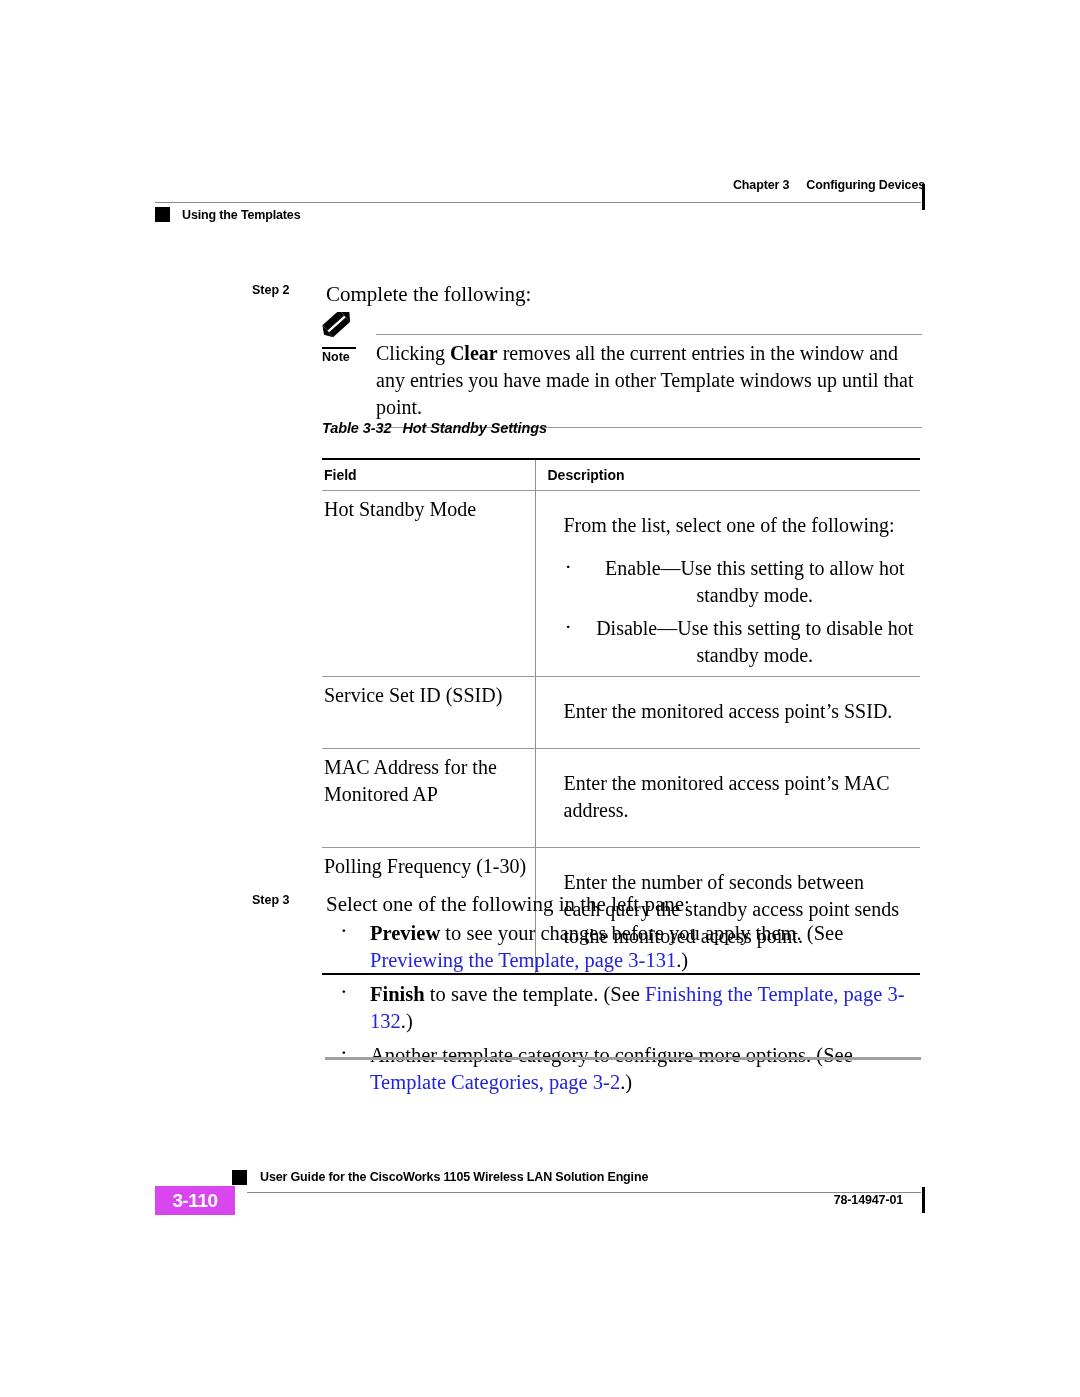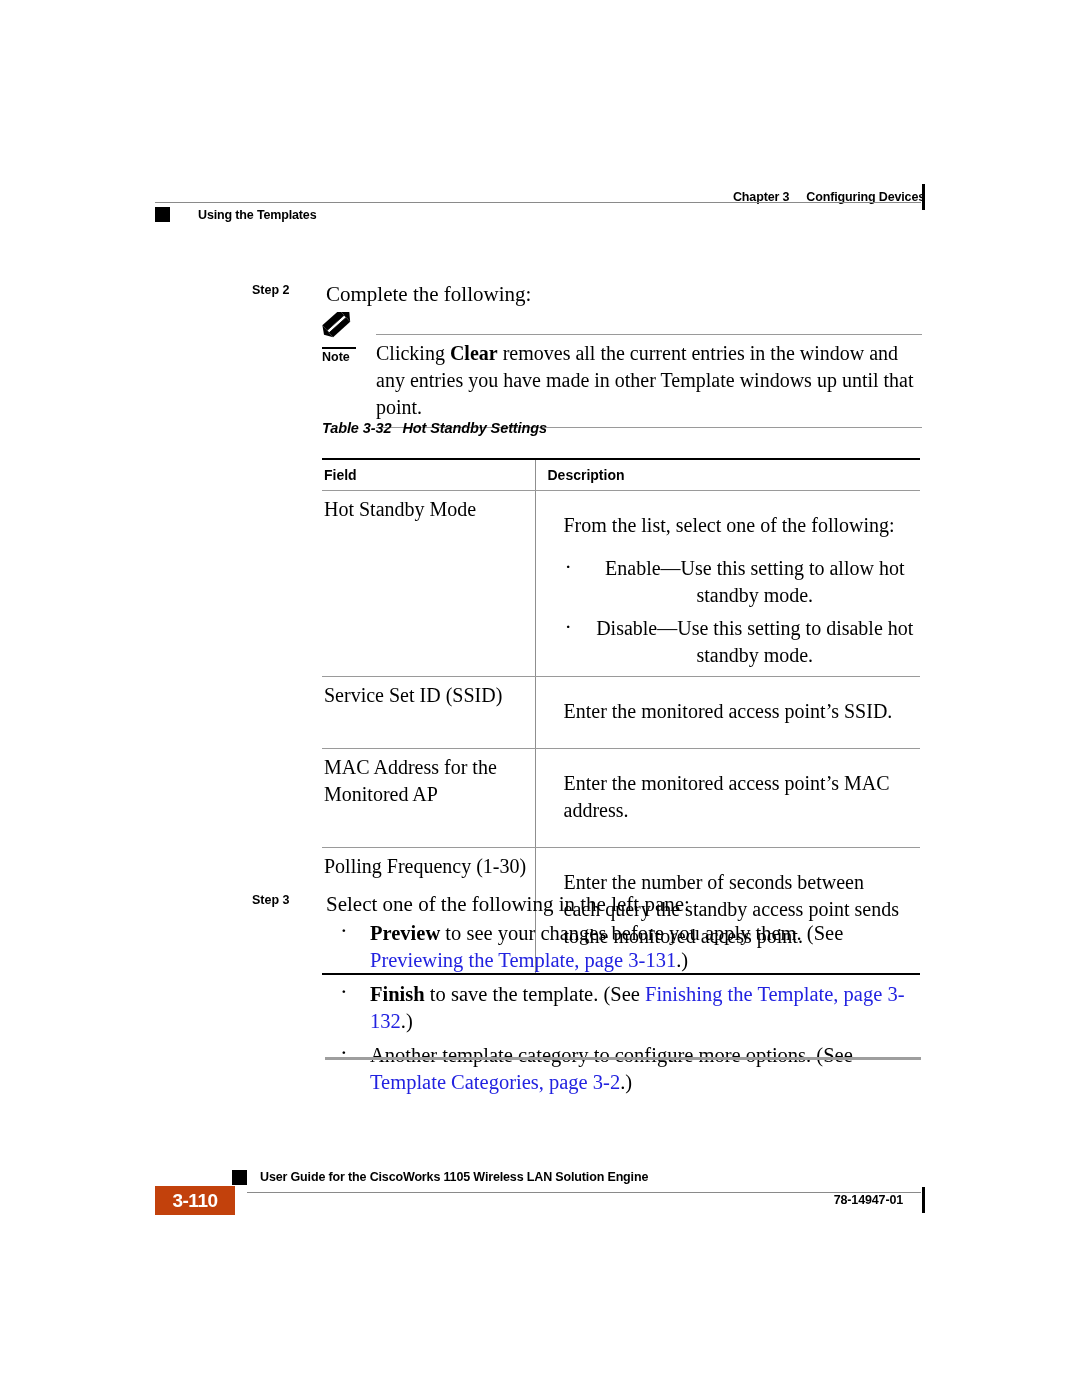--- a/index.html
+++ b/index.html
@@ -27,21 +27,21 @@
   .running-head {
     position: absolute;
     left: 155px;
     top: 178px;
     width: 770px;
     height: 50px;
   }
   .rh-right-row {
     position: absolute;
     right: 0;
-    top: 12px;
+    top: 0;
     display: flex;
     align-items: baseline;
     gap: 17px;
     font-family: "Liberation Sans", "DejaVu Sans", sans-serif;
     font-weight: bold;
     font-size: 12.5px;
     letter-spacing: -0.15px;
     white-space: nowrap;
   }
   .rh-rule {
@@ -59,21 +59,21 @@
     width: 3px;
     height: 26px;
     background: #000000;
   }
   .rh-left-row {
     position: absolute;
     left: 0;
     top: 29px;
     display: flex;
     align-items: center;
-    gap: 28px;
+    gap: 12px;
   }
   .rh-square {
     width: 15px;
     height: 15px;
     background: #000000;
     display: inline-block;
   }
   .rh-left-label {
     font-family: "Liberation Sans", "DejaVu Sans", sans-serif;
     font-weight: bold;
@@ -308,21 +308,21 @@
     width: 3px;
     height: 26px;
     background: #000000;
   }
   .ft-pagebox {
     position: absolute;
     left: 0px;
     top: 16px;
     width: 80px;
     height: 29px;
-    background: #c2410c;
+    background: #d946ef;
     color: #ffffff;
     font-family: "Liberation Sans", "DejaVu Sans", sans-serif;
     font-weight: bold;
     font-size: 19px;
     letter-spacing: -0.5px;
     display: flex;
     align-items: center;
     justify-content: center;
   }
   .ft-docnum {

